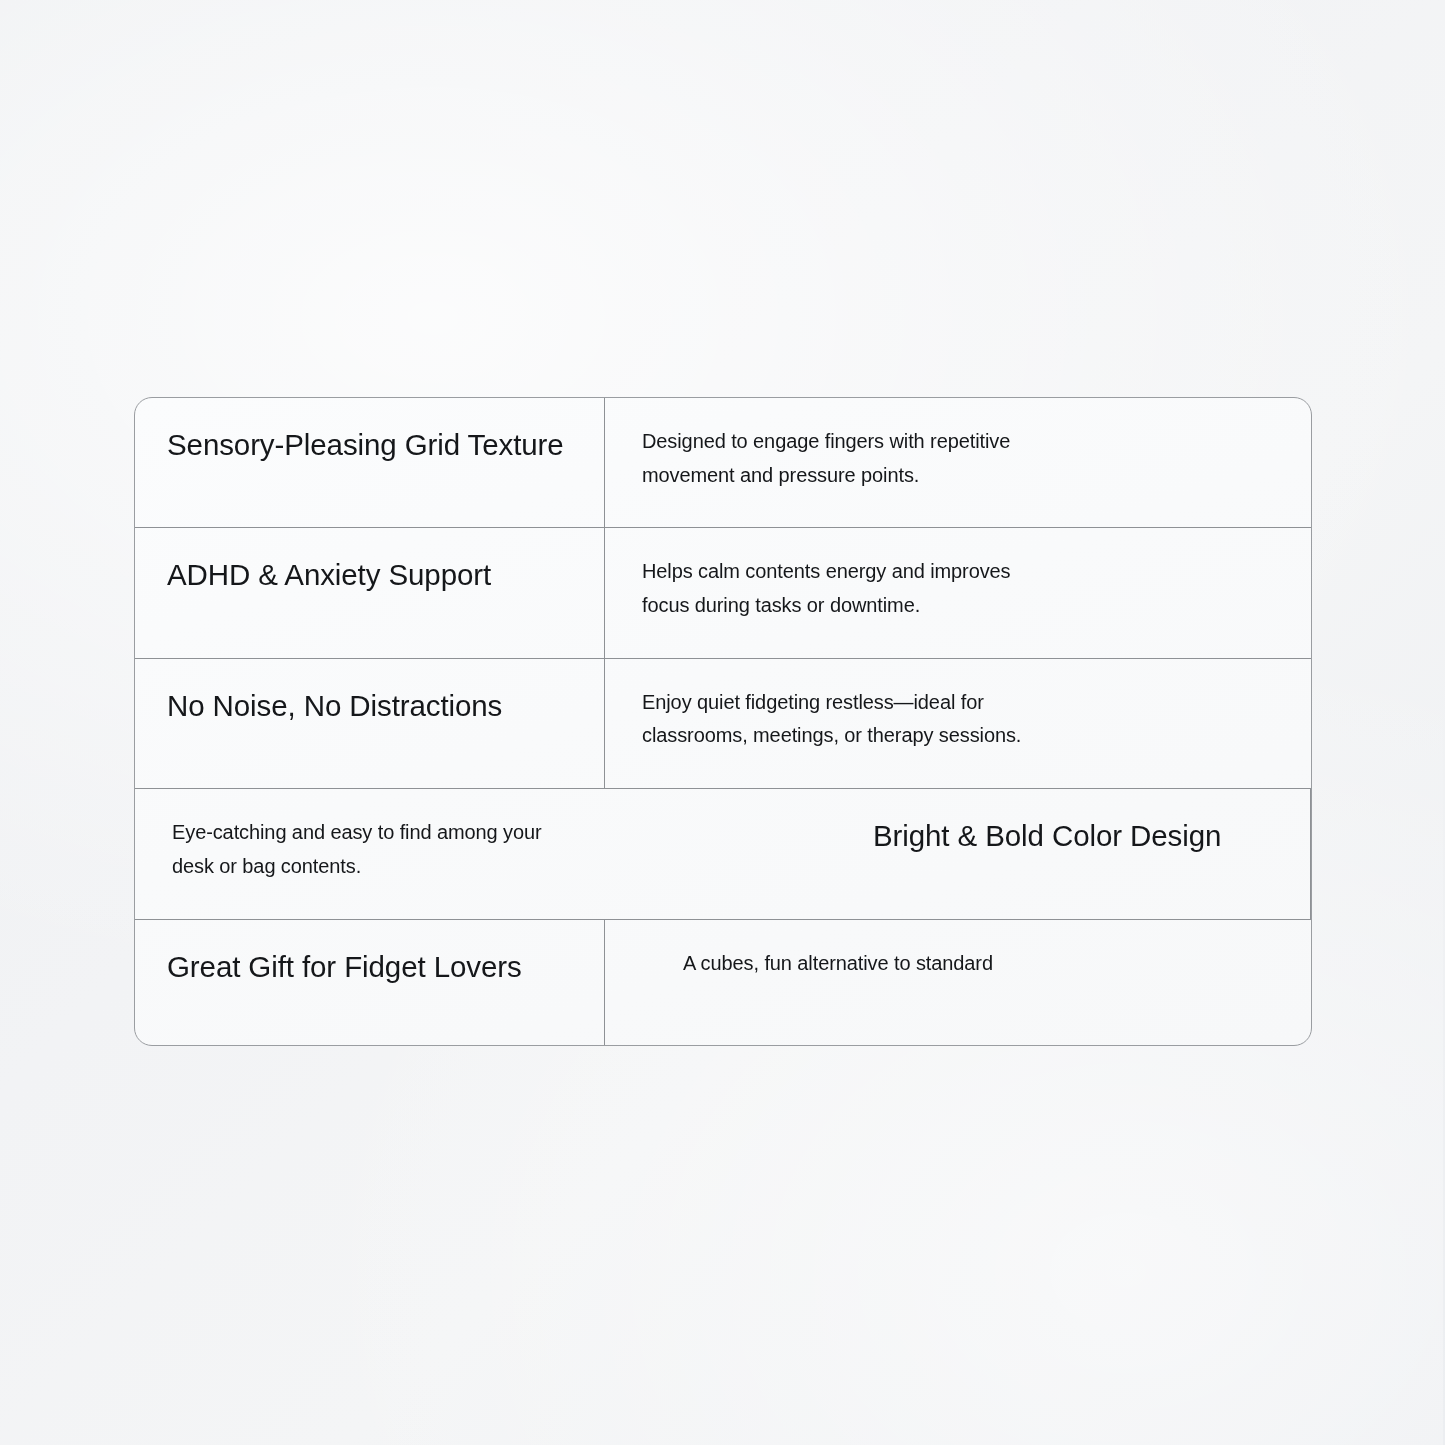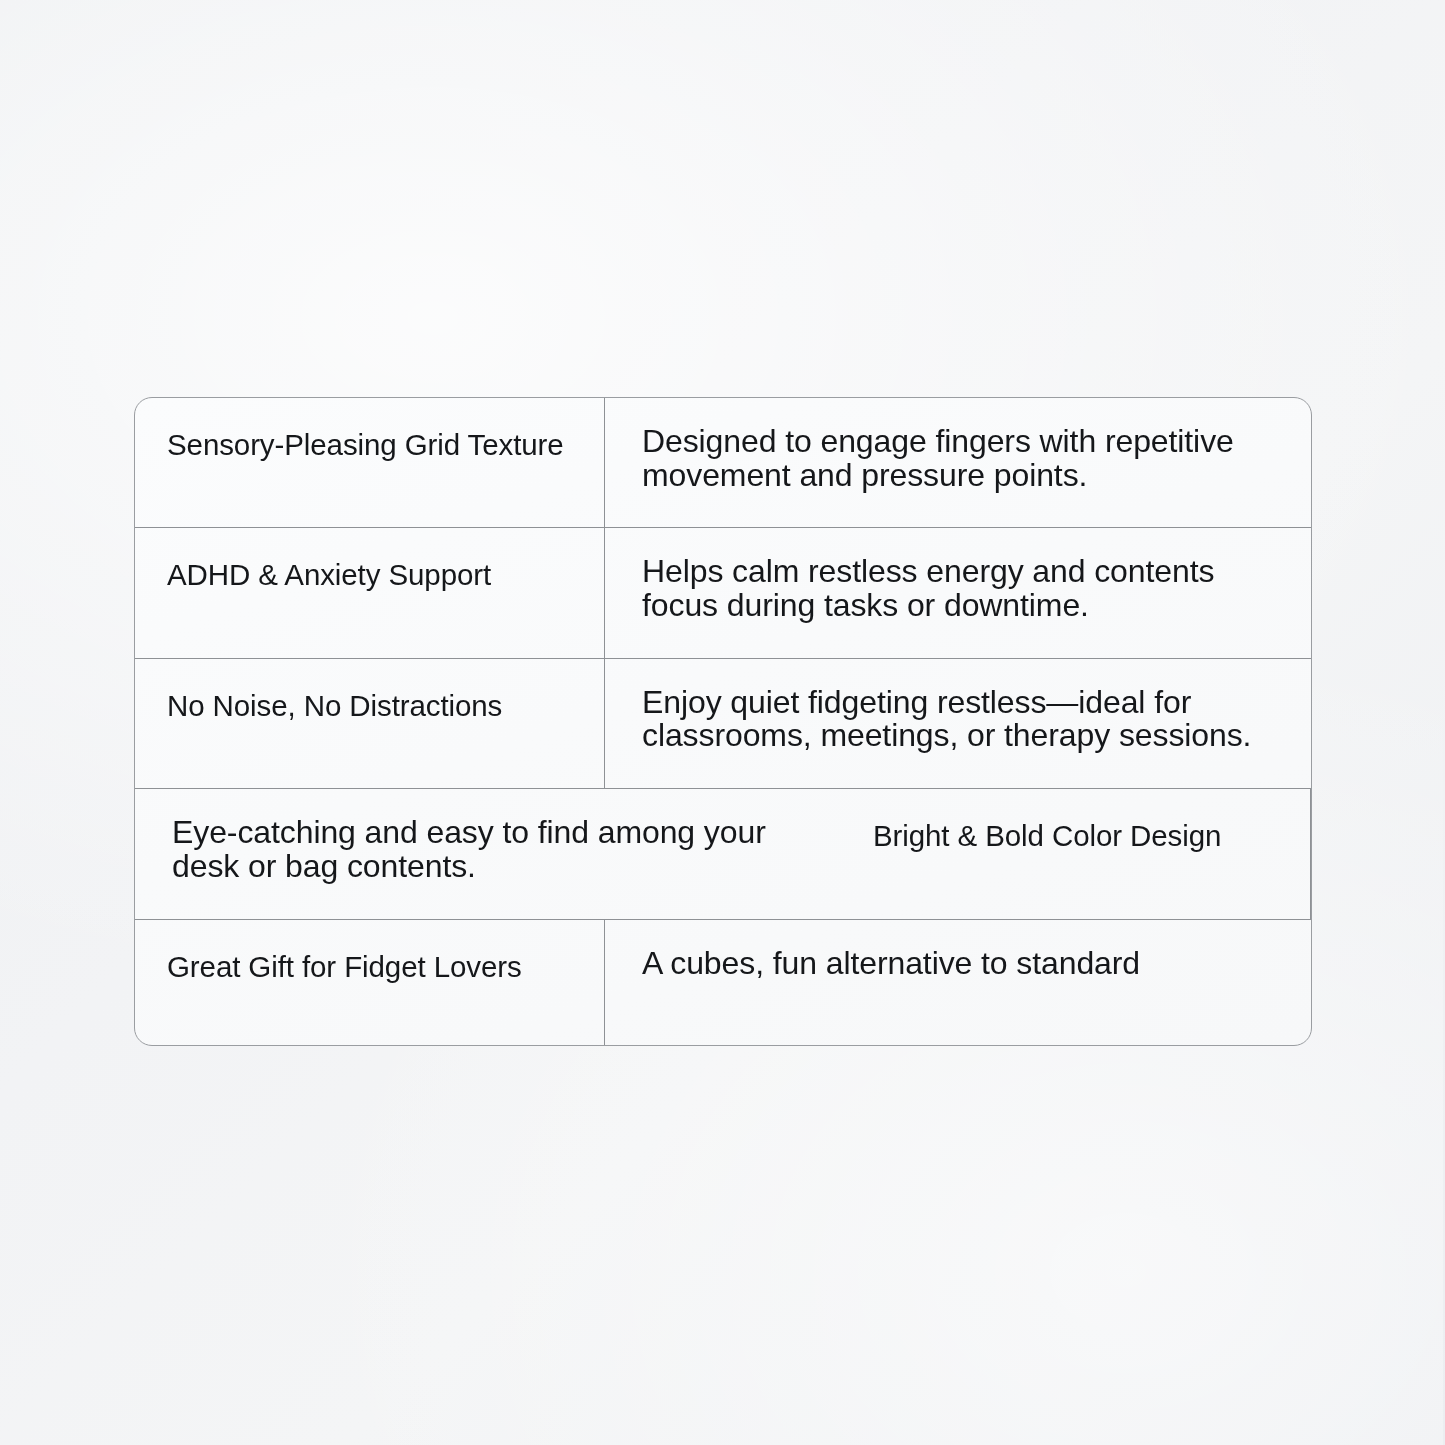--- a/index.html
+++ b/index.html
@@ -44,20 +44,21 @@
     overflow: hidden;
   }
 
   .feature-row {
     display: flex;
     height: 129.4px;
     border-bottom: 1.4px solid #8e9195;
   }
   .feature-row:last-child {
     border-bottom: none;
+    gap: 41px;
   }
 
   .cell {
     box-sizing: border-box;
     padding-top: 27px;
     padding-bottom: 18px;
     color: #15171a;
     font-weight: 400;
     letter-spacing: -0.1px;
   }
@@ -69,21 +70,21 @@
     padding-right: 18px;
     border-right: 1.4px solid #8e9195;
     font-size: 29.5px;
     line-height: 40px;
   }
 
   .cell-desc {
     flex: 1 1 auto;
     padding-left: 37px;
     padding-right: 30px;
-    font-size: 32px;
+    font-size: 20px;
     line-height: 33.5px;
   }
 
   .cell-desc .line {
     display: block;
     white-space: nowrap;
   }
 </style>
 </head>
 <body>
@@ -101,21 +102,21 @@
         <span class="line">Designed to engage fingers with repetitive</span>
         <span class="line">movement and pressure points.</span>
       </div>
     </div>
 
     <div class="feature-row">
       <div class="cell cell-title">
         <span>ADHD &amp; Anxiety Support</span>
       </div>
       <div class="cell cell-desc">
-        <span class="line">Helps calm restless energy and contents</span>
+        <span class="line">Helps calm contents energy and improves</span>
         <span class="line">focus during tasks or downtime.</span>
       </div>
     </div>
 
     <div class="feature-row">
       <div class="cell cell-title">
         <span>No Noise, No Distractions</span>
       </div>
       <div class="cell cell-desc">
         <span class="line">Enjoy quiet fidgeting restless—ideal for</span>

